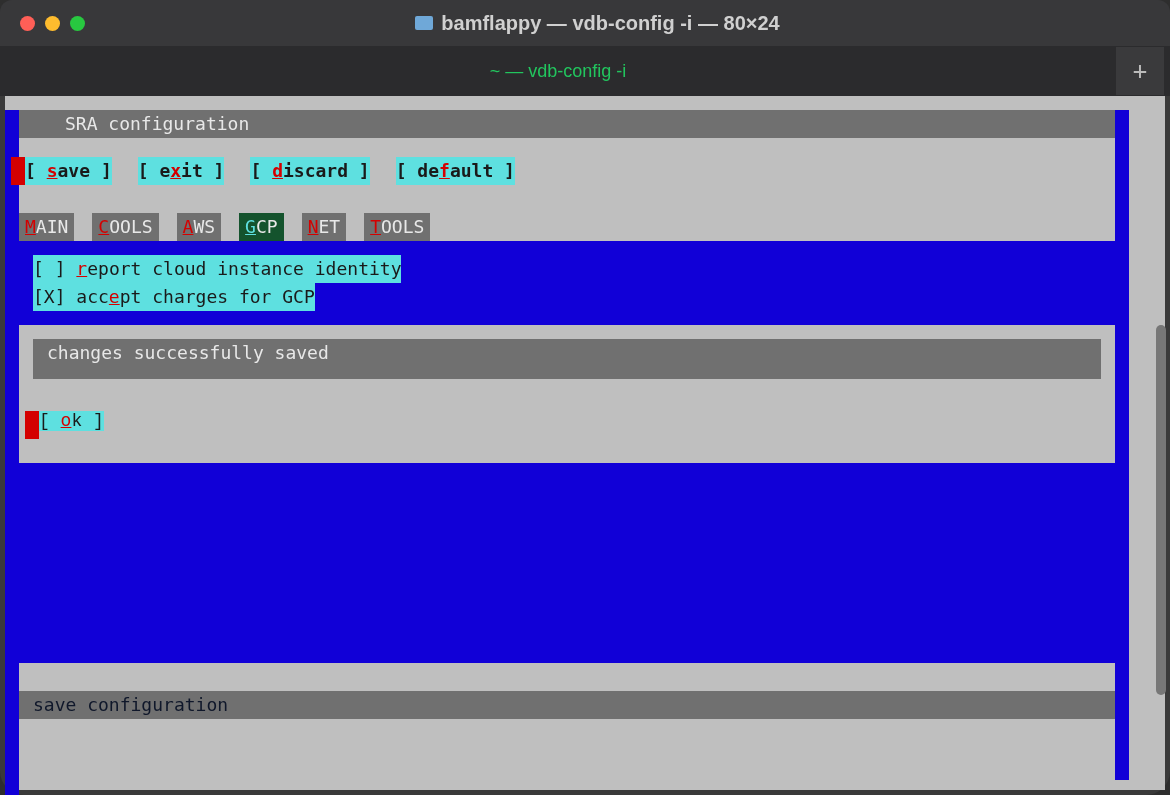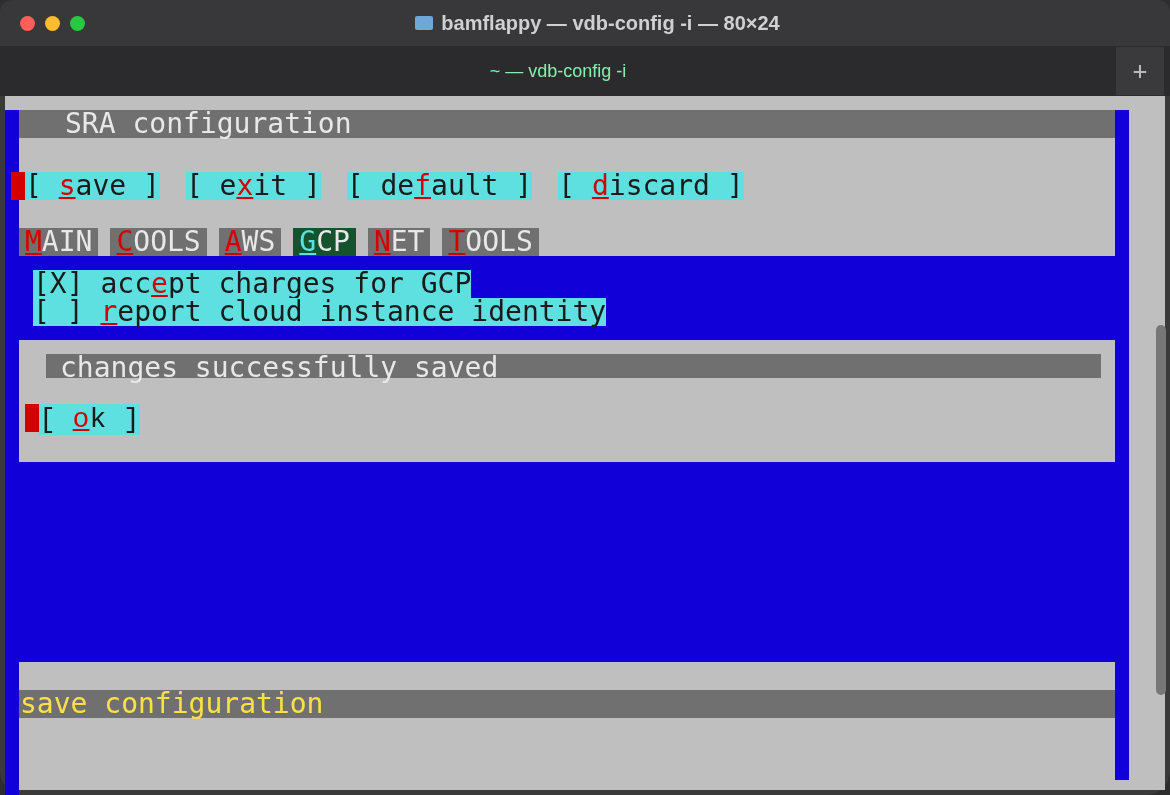--- a/index.html
+++ b/index.html
@@ -7,44 +7,44 @@
   .window { width:1170px; height:795px; background:#3a3a3a; border-radius:24px; position:relative; }
   .titlebar { height:46px; background:#38383a; display:flex; align-items:center; padding-left:20px; border-radius:12px 12px 0 0; }
   .traffic { display:flex; gap:10px; align-items:center; }
   .dot { width:15px; height:15px; border-radius:50%; }
   .dot.red { background:#ff5f57; }
   .dot.yellow { background:#febc2e; }
   .dot.green { background:#28c840; }
   .title-text { flex:1; text-align:center; color:#d0d0d0; font:700 20px -apple-system,sans-serif; display:flex; justify-content:center; align-items:center; gap:8px; }
   .folder-icon { width:18px; height:14px; background:#6fa8d8; border-radius:2px; position:relative; display:inline-block; }
   .subtitle-bar { height:50px; background:#2b2b2d; display:flex; align-items:center; }
-  .subtitle-text { flex:1; text-align:center; color:#86efac; font:400 18px -apple-system,sans-serif; }
+  .subtitle-text { flex:1; text-align:center; color:#22c55e; font:400 18px -apple-system,sans-serif; }
   .new-tab { width:48px; height:48px; background:#3a3a3c; display:flex; align-items:center; justify-content:center; color:#bbb; font-size:24px; margin-right:6px; }
-  .term { position:absolute; left:5px; top:96px; right:5px; bottom:5px; background:#bfbfbf; font-size:28px; line-height:28px; }
+  .term { position:absolute; left:5px; top:96px; right:5px; bottom:5px; background:#bfbfbf; font-size:18px; line-height:28px; }
   .side-icon { position:absolute; right:10px; top:110px; width:20px; height:20px; background:#fff; border:2px solid #888; }
   .blue-left { position:absolute; left:0; top:14px; width:14px; height:100%; background:#1100d7; }
   .blue-right { position:absolute; right:36px; top:14px; width:14px; height:670px; background:#1100d7; }
   .inner { position:absolute; left:14px; top:0; right:50px; height:100%; }
   .sra-title { background:#707070; color:#e8e8e8; padding-left:46px; height:28px; line-height:28px; margin-top:14px; }
-  .btn-row { height:28px; margin-top:34px; display:flex; gap:26px; }
+  .btn-row { height:28px; margin-top:19px; display:flex; gap:26px;font-weight:bold; }
   .btn { background:#5ee0e0; color:#1a1a1a; position:relative; height:28px; line-height:28px; font-family:inherit; }
   .btn .marker { position:absolute; left:-14px; top:0; width:14px; height:28px; background:#d40000; }
   .hot { color:#d40000; text-decoration:underline; }
-  .tab-row { height:28px; margin-top:28px; display:flex; gap:12px;text-align:center; }
+  .tab-row { height:28px; margin-top:28px; display:flex; gap:18px;text-align:center; }
   .tab { background:#707070; color:#e8e8e8; height:28px; line-height:28px; padding:0 6px; }
   .tab .hot2 { color:#d40000; text-decoration:underline; }
   .tab.active { background:#14532d; color:#e8e8e8; }
   .tab.active .hot2 { color:#5ee0e0; text-decoration:underline; }
   .blue-panel { background:#1100d7; margin-top:0; padding:14px 0 14px 14px; }
   .check { background:#5ee0e0; color:#1a1a1a; height:28px; line-height:28px; display:inline-block; margin-bottom:28px; }
   .check:last-child { margin-bottom:0; }
-  .msg-bar { background:#707070; color:#e8e8e8; height:24px; line-height:28px; margin:14px 14px 0 27px; padding-left:14px; }
+  .msg-bar { background:#707070; color:#e8e8e8; height:40px; line-height:28px; margin:14px 14px 0 14px; padding-left:14px; }
   .ok-row { margin:28px 0 0 14px; height:28px;font-family:Liberation Mono, monospace; }
   .blue-fill { background:#1100d7; margin:28px 0 0 0; height:200px; }
-  .status-bar { background:#707070; color:#fde047; height:28px; line-height:28px; margin-top:28px; padding-left:1px; }
+  .status-bar { background:#707070; color:#0f172a; height:28px; line-height:28px; margin-top:28px; padding-left:14px; }
   .scroll-thumb { position:absolute; right:4px; top:325px; width:10px; height:370px; background:#777; border-radius:5px; }
 </style>
 </head>
 <body>
 
 <div class="window">
 
   <div class="titlebar">
     <div class="traffic">
       <div class="dot red"></div>
@@ -70,36 +70,36 @@
 
     <div class="inner">
 
       <div class="sra-title">SRA configuration</div>
 
       <div class="btn-row">
         <span class="btn" style="margin-left:6px">
           <span class="marker"></span><span>[   </span><span class="hot">s</span><span>ave   ]</span>
         </span>
         <span class="btn"><span>[   e</span><span class="hot">x</span><span>it   ]</span></span>
+        <span class="btn"><span>[ </span><span class="hot">d</span><span>iscard ]</span></span>
         <span class="btn"><span>[ de</span><span class="hot">f</span><span>ault ]</span></span>
-        <span class="btn"><span>[ </span><span class="hot">d</span><span>iscard ]</span></span>
       </div>
 
       <div class="tab-row">
         <span class="tab"> <span class="hot2">M</span><span>AIN</span>  </span>
         <span class="tab"> <span class="hot2">C</span><span>OOLS</span> </span>
         <span class="tab"> <span class="hot2">A</span><span>WS</span>  </span>
         <span class="tab active"> <span class="hot2">G</span><span>CP</span>  </span>
         <span class="tab"> <span class="hot2">N</span><span>ET</span>  </span>
         <span class="tab"> <span class="hot2">T</span><span>OOLS</span> </span>
       </div>
 
       <div class="blue-panel">
+        <div><span class="check"><span> [ ] </span><span class="hot">r</span><span>eport cloud instance identity </span></span></div>
         <div><span class="check"><span> [X] acc</span><span class="hot">e</span><span>pt charges for GCP </span></span></div>
-        <div><span class="check"><span> [ ] </span><span class="hot">r</span><span>eport cloud instance identity </span></span></div>
       </div>
 
       <div class="msg-bar">changes successfully saved</div>
 
       <div class="ok-row">
         <span class="btn" style="margin-left:6px">
           <span class="marker"></span><span>[   </span><span class="hot">o</span><span>k   ]</span>
         </span>
       </div>
 

